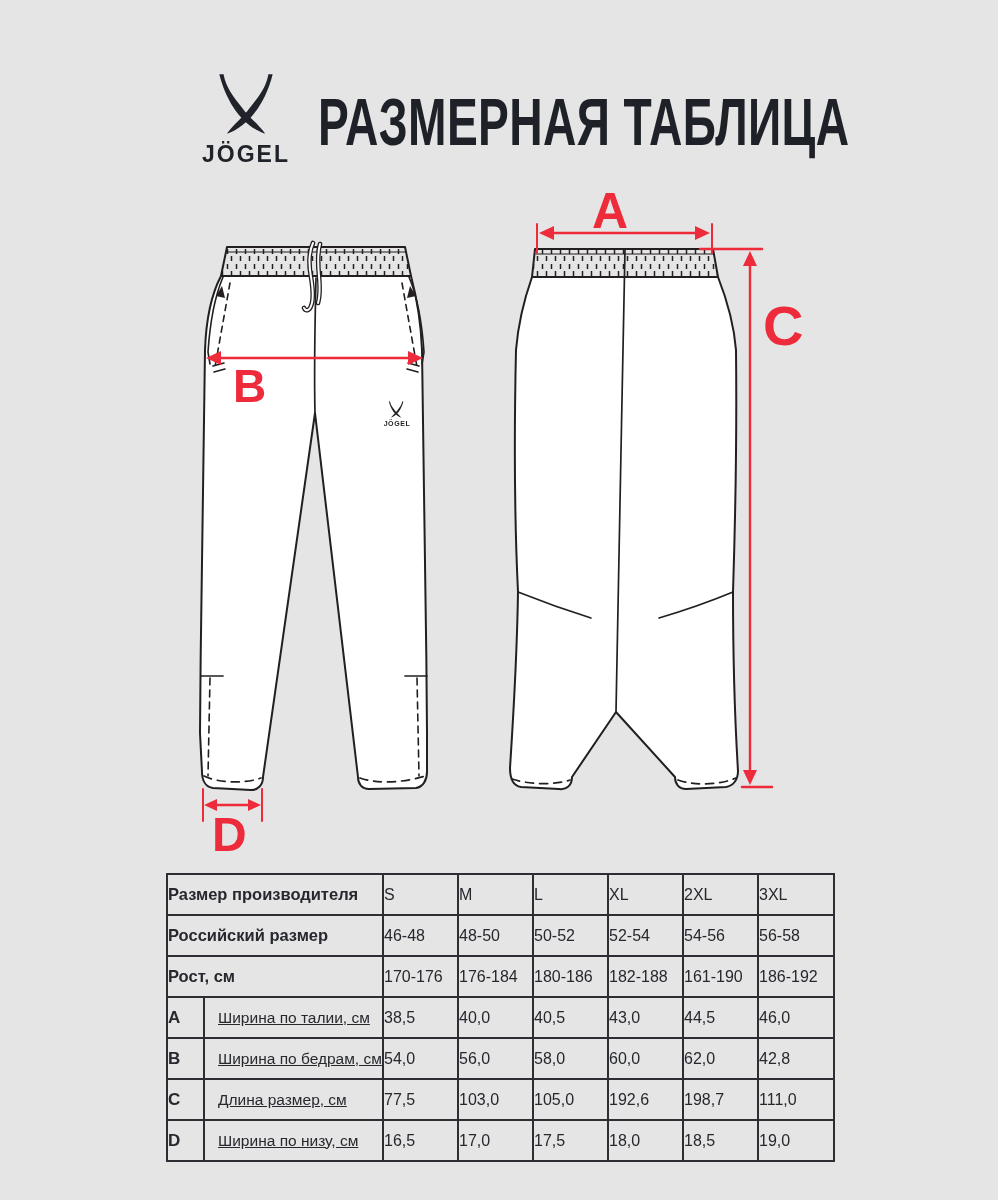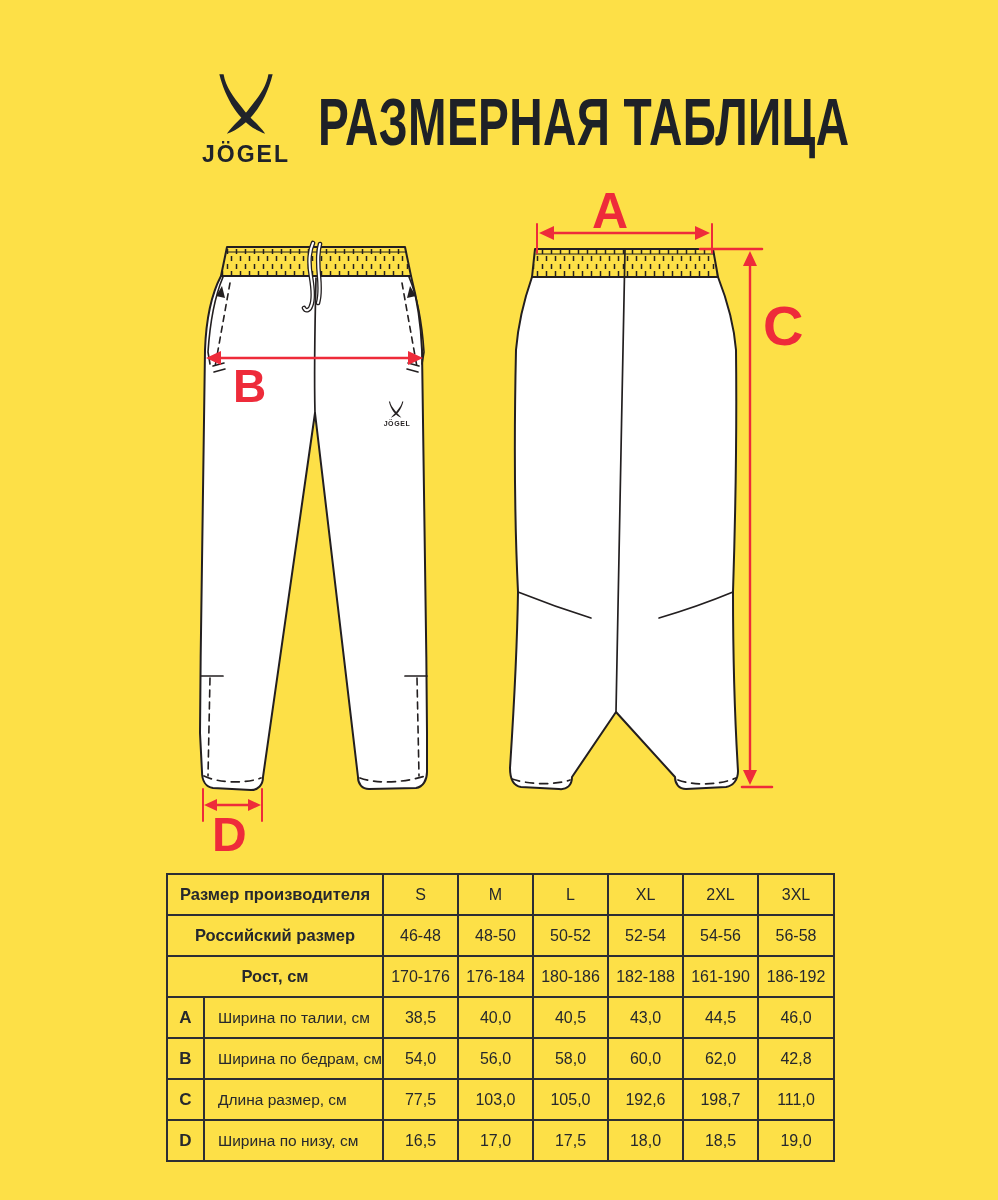--- a/index.html
+++ b/index.html
@@ -1,40 +1,40 @@
 <!DOCTYPE html>
 <html><head>
 <meta charset="utf-8">
 <style>
   html,body{margin:0;padding:0;background:#ffffff;}
-  .page{position:relative;width:998px;height:1200px;background:#fde047;overflow:hidden;
+  .page{position:relative;width:998px;height:1200px;background:#e5e5e5;overflow:hidden;
         font-family:"Liberation Sans",sans-serif;color:#23252b;}
   .abs{position:absolute;}
   
   .brand-text{position:absolute;left:199px;top:141px;width:94px;text-align:center;
       font-weight:bold;font-size:23px;letter-spacing:2px;color:#20232a;}
   .page-title{position:absolute;left:318px;top:84px;font-size:66px;font-weight:bold;
       white-space:nowrap;letter-spacing:0.5px;color:#1e2127;
       transform:scaleX(0.70);transform-origin:left top;}
   
   .diagram-svg{position:absolute;left:0;top:0;pointer-events:none;}
   
   .dim{position:absolute;font-weight:bold;line-height:1;color:#ee2b3a;}
   .dim-a{left:592px;top:186px;font-size:50px;}
   .dim-b{left:233px;top:363px;font-size:46px;}
   .dim-c{left:763px;top:298px;font-size:56px;}
   .dim-d{left:212px;top:811px;font-size:48px;}
   
   .size-table{position:absolute;left:166px;top:873px;border-collapse:collapse;
       table-layout:fixed;width:667px;}
-  .size-table td{border:2px solid #2c2e33;height:39px;text-align:center;
+  .size-table td{border:2px solid #2c2e33;height:39px;text-align:left;
       vertical-align:middle;font-size:16px;color:#26282d;padding:0;}
   .size-table td.lbl{font-weight:bold;font-size:16.5px;}
   .size-table td.ltr{font-weight:bold;font-size:17px;}
-  .size-table td.desc{text-align:left;padding-left:13px;font-size:15.5px;}
+  .size-table td.desc{text-align:left;padding-left:13px;font-size:15.5px;text-decoration:underline;}
 </style>
 </head>
 <body>
 
 <div class="page">
 
   <div>
     <svg class="abs" style="left:216px;top:72px" width="60" height="64" viewBox="0 0 56 60">
       <path d="M3,2 C10,30 26,51 46,58 C40,49 31,43 24,33 C16,23 9,14 7,2 Z" fill="#20232a"></path>
       <path d="M53,2 C46,30 30,51 10,58 C16,49 25,43 32,33 C40,23 47,14 49,2 Z" fill="#20232a"></path>

